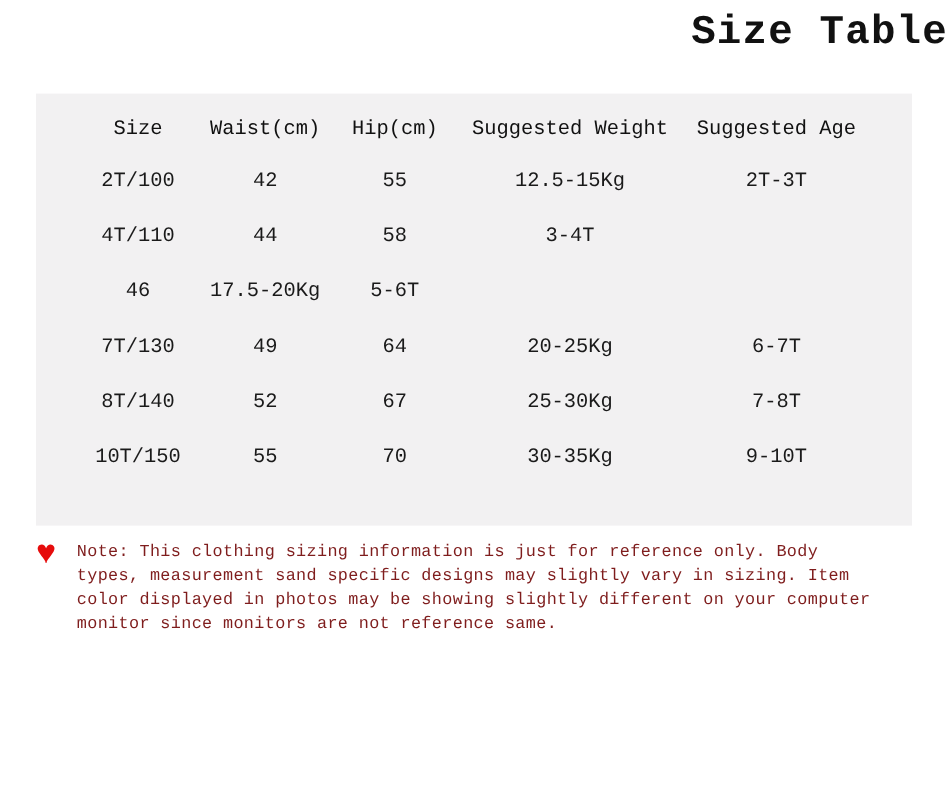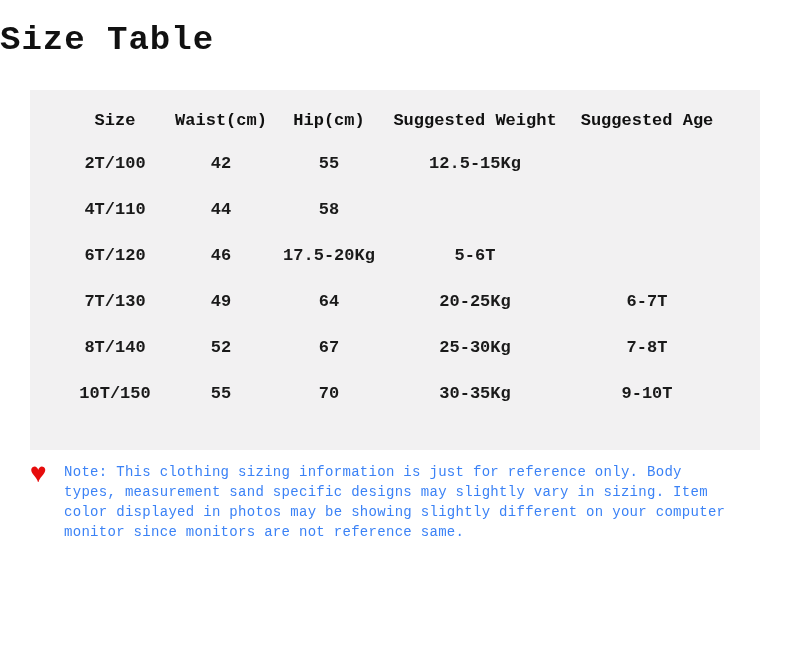--- a/index.html
+++ b/index.html
@@ -10,42 +10,41 @@
   body {
     width: 790px;
     height: 664px;
     position: relative;
     font-family: "Liberation Mono", "DejaVu Sans Mono", monospace;
     color: #1a1a1a;
     overflow: hidden;
   }
   .page-title {
     margin: 0;
-    padding-top: 20px;
+    padding-top: 8px;
     height: 40px;
     line-height: 40px;
-    text-align: left;
+    text-align: right;
     font-size: 34px;
     font-weight: 600;
     letter-spacing: 1px;
     color: #111111;
   }
   .size-panel {
     margin-left: 30px;
     margin-top: 30px;
     width: 730px;
     box-sizing: border-box;
     background: #f2f1f2;
     padding: 10px 0 34px 0;
   }
   .t-row {
     display: grid;
     grid-template-columns: 170px 42px 174px 118px 226px;
     height: 46px;
-    font-weight: bold;
   }
   .t-row.header {
     height: 40px;
   }
   .t-cell {
     display: flex;
     justify-content: center;
     align-items: center;
     white-space: nowrap;
     font-size: 17px;
@@ -63,21 +62,21 @@
   .heart-icon {
     flex: 0 0 34px;
     font-size: 28px;
     line-height: 26px;
     color: #e60c0c;
     text-align: left;
   }
   .note-text {
     font-size: 14px;
     line-height: 20px;
-    color: #3b82f6;
+    color: #7f1d1d;
     letter-spacing: 0.3px;
   }
   .note-line {
     white-space: nowrap;
   }
 </style>
 </head>
 <body>
 
 <h1 class="page-title">Size Table</h1>
@@ -89,30 +88,31 @@
     <div class="t-cell">Hip(cm)</div>
     <div class="t-cell">Suggested Weight</div>
     <div class="t-cell">Suggested Age</div>
   </div>
 
   <div class="t-row">
     <div class="t-cell">2T/100</div>
     <div class="t-cell">42</div>
     <div class="t-cell">55</div>
     <div class="t-cell">12.5-15Kg</div>
+    <div class="t-cell">2T-3T</div>
   </div>
 
   <div class="t-row">
     <div class="t-cell">4T/110</div>
     <div class="t-cell">44</div>
     <div class="t-cell">58</div>
+    <div class="t-cell">3-4T</div>
   </div>
 
   <div class="t-row">
-    <div class="t-cell">6T/120</div>
     <div class="t-cell">46</div>
     <div class="t-cell">17.5-20Kg</div>
     <div class="t-cell">5-6T</div>
   </div>
 
   <div class="t-row">
     <div class="t-cell">7T/130</div>
     <div class="t-cell">49</div>
     <div class="t-cell">64</div>
     <div class="t-cell">20-25Kg</div>

